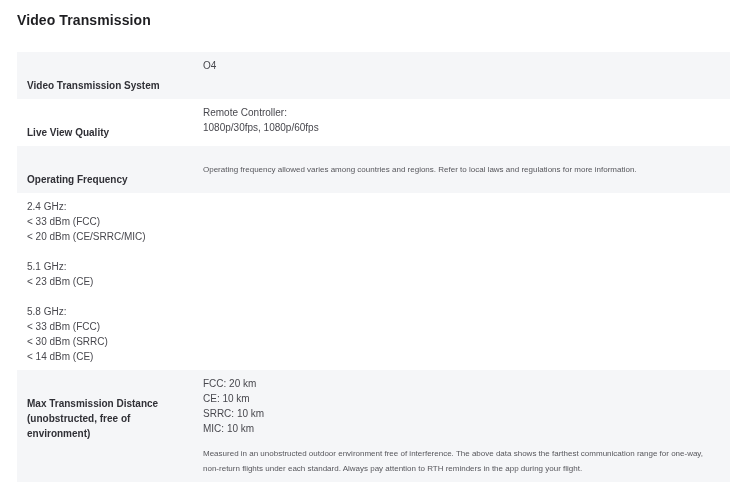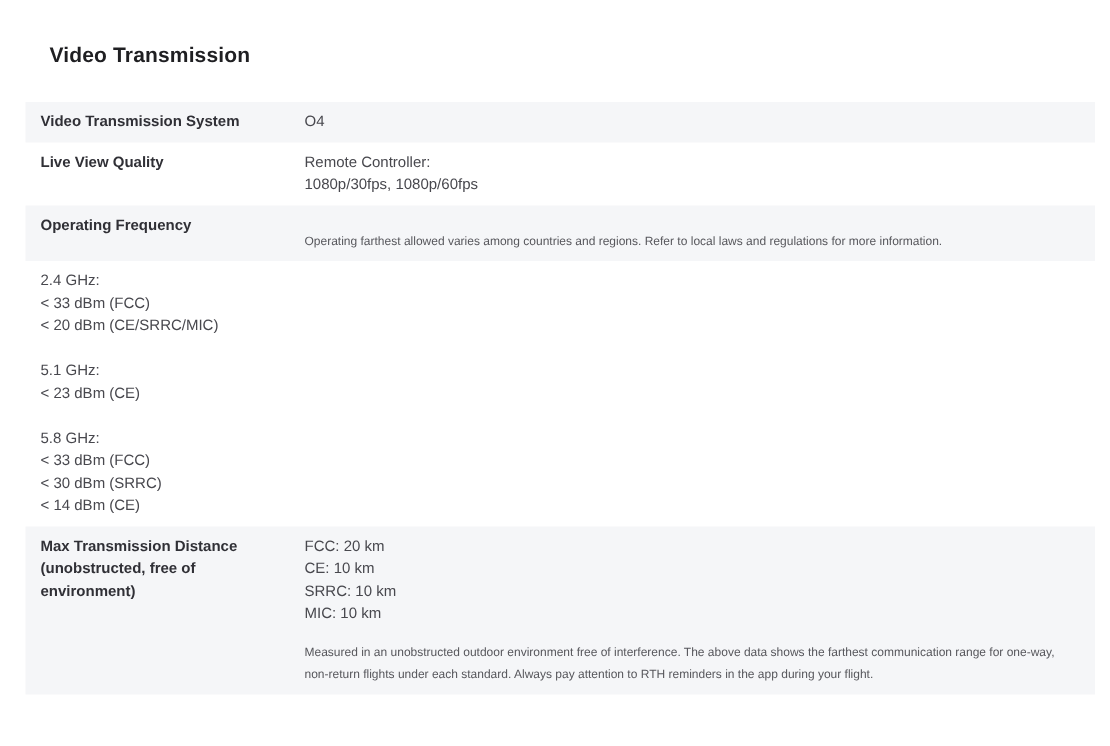--- a/index.html
+++ b/index.html
@@ -11,21 +11,21 @@
   body {
     width: 740px;
     height: 497px;
     overflow: hidden;
     position: relative;
   }
   .page {
     padding: 9px 0 0 17px;
   }
   .section-title {
-    margin: 16px;
+    margin: 0;
     font-size: 14px;
     line-height: 22px;
     font-weight: 700;
     color: #1f1f22;
     letter-spacing: 0.1px;
   }
   .spec-table {
     width: 713px;
     margin-top: 21px;
   }
@@ -40,20 +40,21 @@
   }
   .spec-label {
     width: 176px;
     flex: 0 0 176px;
     box-sizing: border-box;
     padding-right: 14px;
     font-size: 10px;
     line-height: 15px;
     font-weight: 700;
     color: #303036;
+    margin-top: 20px;
   }
   .spec-value-wrap {
     flex: 1 1 auto;
     min-width: 0;
   }
   .spec-value {
     font-size: 10px;
     line-height: 15px;
     font-weight: 400;
     color: #48484e;
@@ -88,21 +89,21 @@
       <div class="spec-label">Live View Quality</div>
       <div class="spec-value-wrap">
         <div class="spec-value">Remote Controller:
 1080p/30fps, 1080p/60fps</div>
       </div>
     </div>
 
     <div class="spec-row striped">
       <div class="spec-label">Operating Frequency</div>
       <div class="spec-value-wrap">
-        <div class="spec-note">Operating farthest allowed varies among countries and regions. Refer to local laws and regulations for more information.</div>
+        <div class="spec-note">Operating frequency allowed varies among countries and regions. Refer to local laws and regulations for more information.</div>
       </div>
     </div>
 
     <div class="spec-row">
       <div class="spec-value-wrap">
         <div class="spec-value">2.4 GHz:
 &lt; 33 dBm (FCC)
 &lt; 20 dBm (CE/SRRC/MIC)
 
 5.1 GHz:

